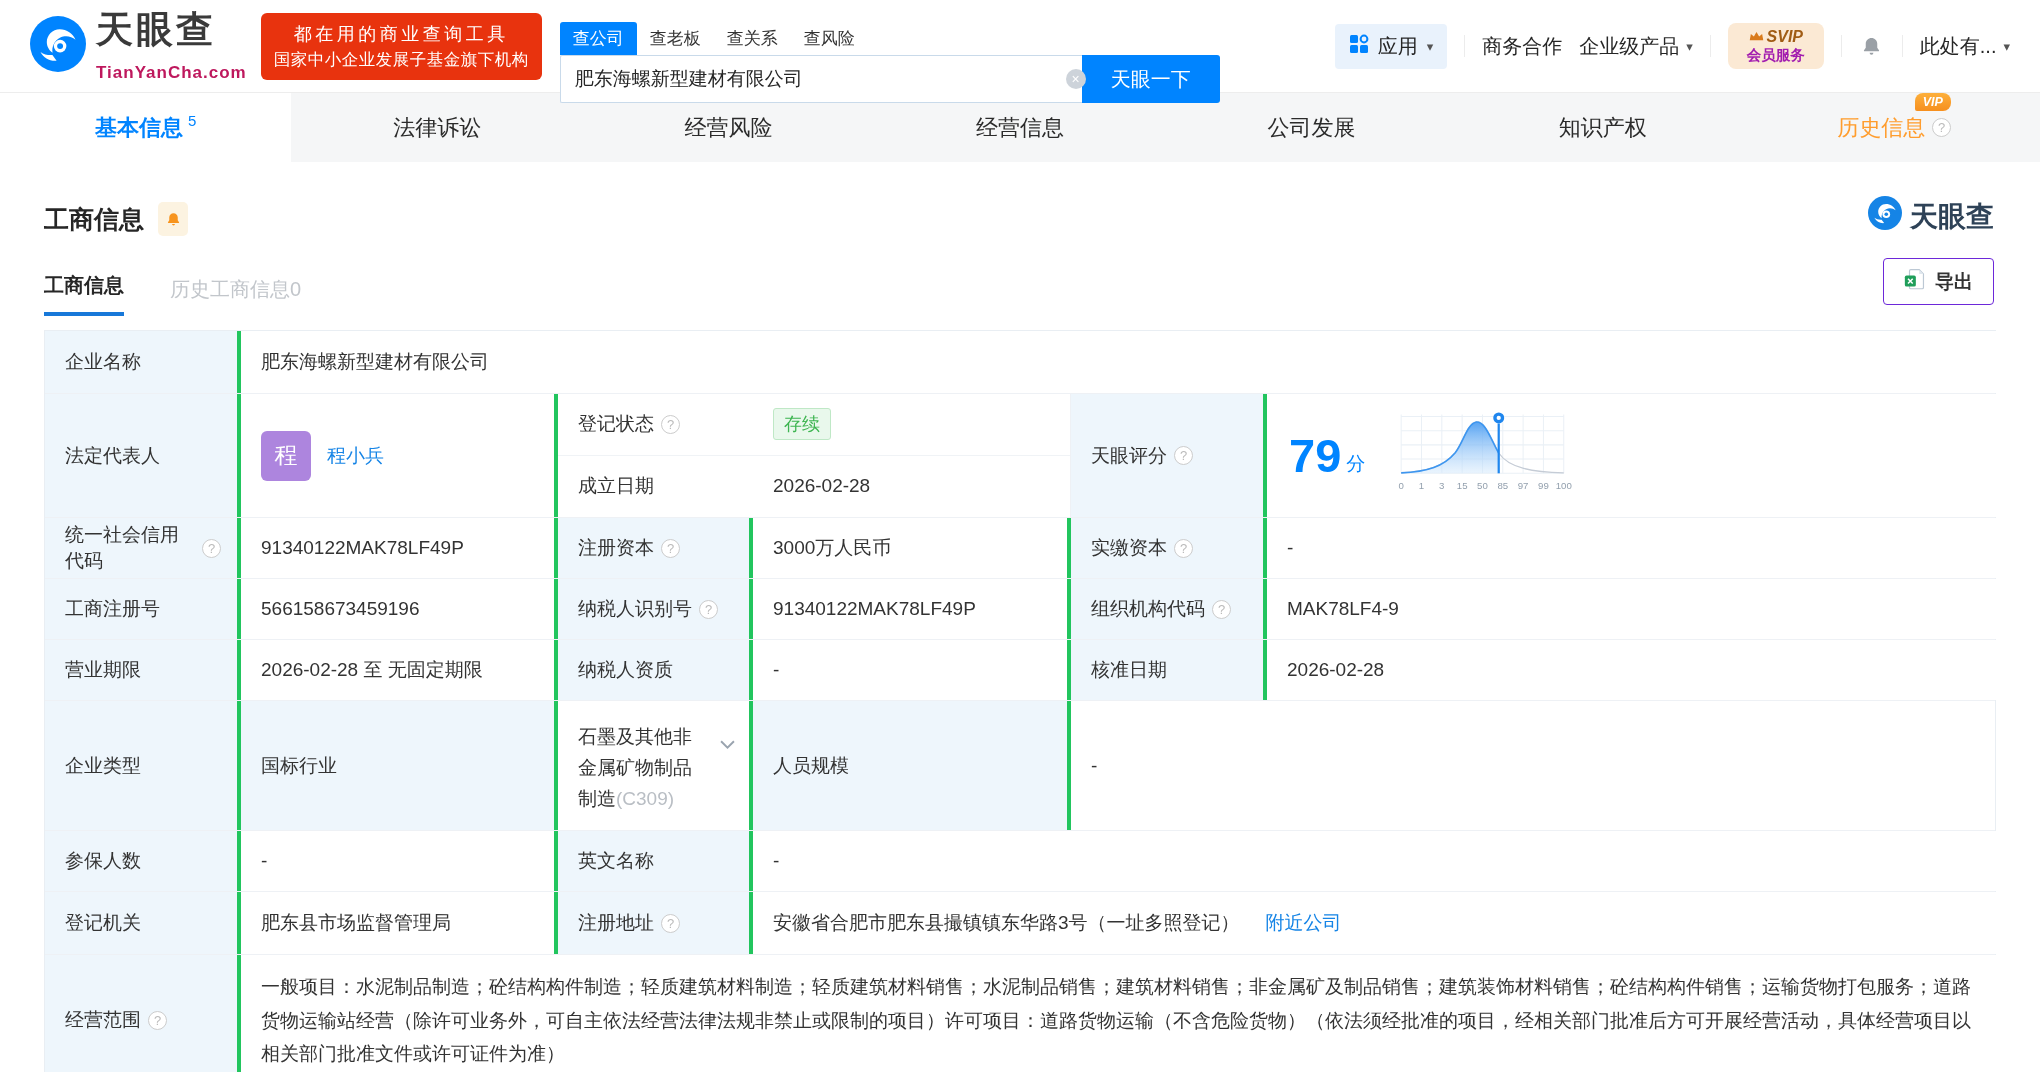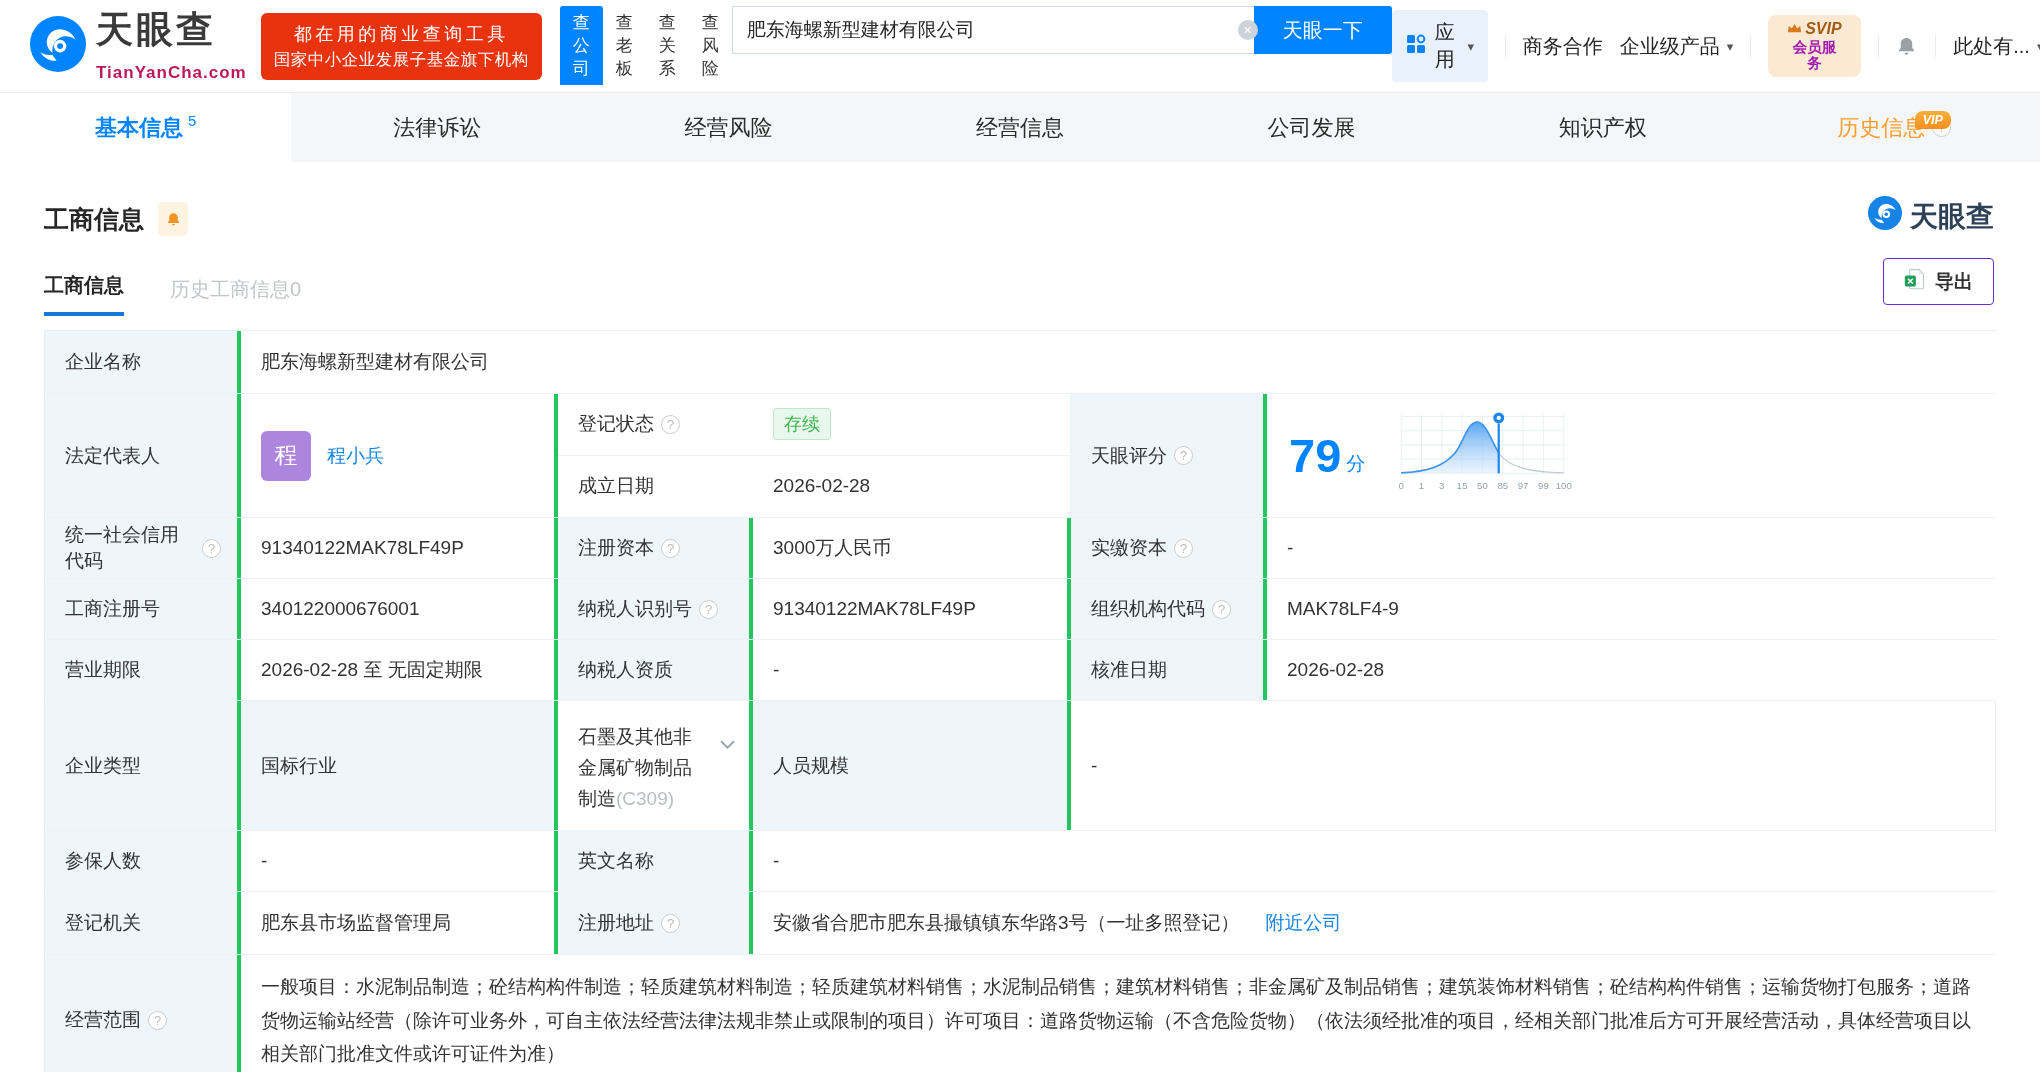--- a/index.html
+++ b/index.html
@@ -9,21 +9,21 @@
   
   .header { height:92px; display:flex; align-items:center; padding:0 30px; background:#fff; }
   .logo { display:flex; align-items:center; gap:10px; }
   .logo-text { display:flex; flex-direction:column; line-height:1; }
   .logo-cn { font-size:37px; font-weight:bold; color:#3a3a3a; letter-spacing:3px; }
   .logo-en { font-size:17px; font-weight:bold; color:#be185d; margin-top:16px; letter-spacing:1px; }
   .slogan { margin-left:14px; background:#e8330e; color:#fff; border-radius:6px; padding:8px 13px; text-align:center; }
   .slogan .l1 { font-size:18px; letter-spacing:3.5px; line-height:26px; white-space:nowrap; }
   .slogan .l2 { font-size:16.5px; letter-spacing:.5px; line-height:25px; white-space:nowrap; }
 
-  .search { margin-left:18px; display:flex; flex-direction:row; align-self:flex-start; margin-top:6px; }
+  .search { margin-left:18px; display:flex; flex-direction:column; align-self:flex-start; margin-top:22px; }
   .stabs { display:flex; }
   .stab { font-size:17px; padding:5px 13px; color:#333; cursor:pointer; border-radius:3px 3px 0 0; }
   .stab.active { background:#0084ff; color:#fff; }
   .sbar { display:flex; position:relative; }
   .sinput { width:522px; height:48px; border:1px solid #c9daea; border-right:none; border-radius:2px 0 0 2px;
     font-size:19px; padding:0 46px 0 14px; color:#262626; outline:none;
     font-family:"Liberation Sans","DejaVu Sans",sans-serif; }
   .sclear { position:absolute; right:134px; top:14px; width:20px; height:20px; border-radius:50%;
     background:#cdd3da; color:#fff; font-size:14px; line-height:20px; text-align:center; cursor:pointer; }
   .sbtn { width:138px; height:48px; background:#0084ff; color:#fff; font-size:20px; border:none;
@@ -40,21 +40,21 @@
   .svip .s2 { font-size:14.5px; font-weight:bold; color:#a21caf; }
   .bell-btn { width:26px; display:flex; justify-content:center; cursor:pointer; }
 
   
   .nav { display:flex; height:70px; background:#f5f6f7; border-top:1px solid #ededed; }
   .ntab { flex:1; display:flex; align-items:center; justify-content:center; font-size:22px; color:#2b2b2b;
     position:relative; cursor:pointer; }
   .ntab.active { background:#fff; color:#0084ff; font-weight:bold; }
   .ntab .cnt { font-size:15px; margin-left:5px; position:relative; top:-7px; font-weight:normal; }
   .ntab.orange { color:#ff9d2e; }
-  .viptag { position:absolute; left:57%; top:18px; background:linear-gradient(180deg,#fdb03c,#f68f1e);
+  .viptag { position:absolute; left:57%; top:0; background:linear-gradient(180deg,#fdb03c,#f68f1e);
     color:#fff; font-size:12.5px; font-weight:bold; font-style:italic; padding:2px 8px;
     border-radius:8px 8px 8px 2px; }
   .qmark { display:inline-block; width:19px; height:19px; border:1px solid #ccc; color:#bbb; border-radius:50%;
     font-size:13px; line-height:17px; text-align:center; margin-left:7px; flex:0 0 auto; background:#fff; }
 
   
   .section { position:relative; padding:0 44px; background:#fff; }
   .title-row { padding-top:40px; display:flex; align-items:center; gap:14px; }
   .title { font-size:25px; font-weight:bold; color:#262626; }
   .bell-chip { width:30px; height:34px; background:#fcf3e1; border-radius:5px; display:flex; align-items:center;
@@ -362,21 +362,21 @@
       <div class="cell vc">3000万人民币</div>
       <div class="cell lc">
         <span>实缴资本</span>
         <span class="qmark">?</span>
       </div>
       <div class="cell vc">-</div>
     </div>
 
     <div class="tr gMain">
       <div class="cell lc">工商注册号</div>
-      <div class="cell vc">340122000676001</div>
+      <div class="cell vc">566158673459196</div>
       <div class="cell lc">
         <span>纳税人识别号</span>
         <span class="qmark">?</span>
       </div>
       <div class="cell vc">91340122MAK78LF49P</div>
       <div class="cell lc">
         <span>组织机构代码</span>
         <span class="qmark">?</span>
       </div>
       <div class="cell vc">MAK78LF4-9</div>

